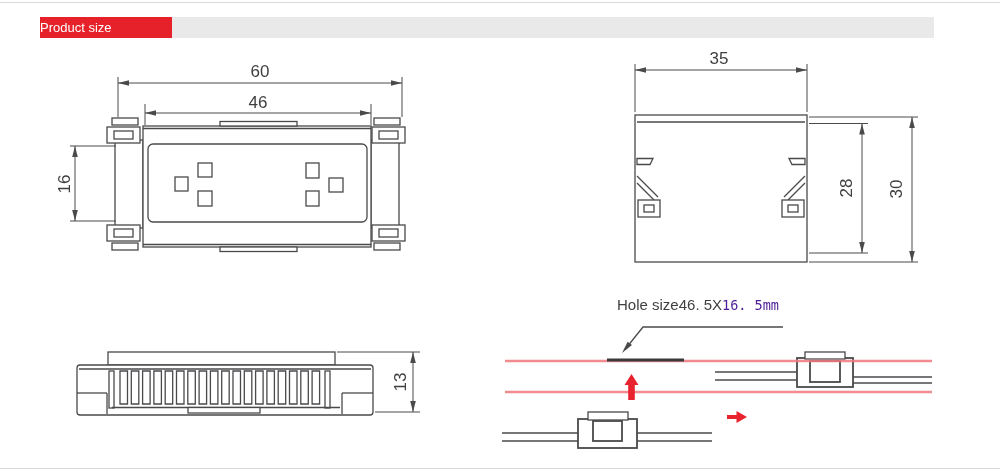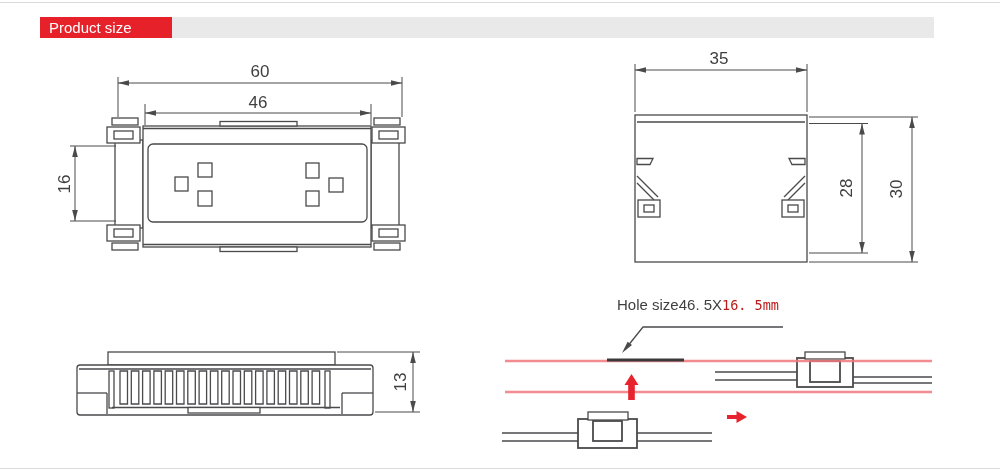--- a/index.html
+++ b/index.html
@@ -10,22 +10,22 @@
   .edge-line { position:absolute; left:0; width:1000px; height:1px; background:#d9d9d9; }
   #edge-top { top:2px; }
   #edge-bottom { top:468px; }
 
   #header-bar {
     position:absolute; left:40px; top:17px; width:894px; height:21px;
     background:var(--header_gray);
   }
   #header-label {
     position:absolute; left:0; top:0; height:21px; width:132px;
-    background:var(--accent_red); color:#ffffff; font-size:15px;
-    line-height:21px; padding-left:9px; box-sizing:border-box; white-space:nowrap;
+    background:var(--accent_red); color:#ffffff; font-size:13px;
+    line-height:21px; box-sizing:border-box; white-space:nowrap;
   }
 
   svg { position:absolute; left:0; top:0; }
 
   .ln   { stroke:var(--line_dark); stroke-width:1.3; fill:none; }
   .ln2  { stroke:var(--line_dark); stroke-width:1.6; fill:none; }
   .fw   { stroke:var(--line_dark); stroke-width:1.3; fill:#ffffff; }
   .fw2  { stroke:var(--line_dark); stroke-width:1.8; fill:#ffffff; }
   .dim  { stroke:var(--line_dark); stroke-width:1; fill:none; }
   .arr  { fill:var(--line_dark); stroke:none; }
@@ -34,21 +34,21 @@
   .holeseg { stroke:var(--hole_dark); stroke-width:3; fill:none; }
   .dimtxt {
     font-family:"Liberation Sans", sans-serif; font-size:17px;
     fill:var(--text_dark); text-anchor:middle;
   }
   #hole-label {
     position:absolute; left:617px; top:296px; white-space:nowrap;
     font-size:15px; color:var(--text_dark);
   }
   #hole-label .mono {
-    font-family:"DejaVu Sans Mono", monospace; font-size:13.5px; color:#b91c1c;
+    font-family:"DejaVu Sans Mono", monospace; font-size:13.5px; color:#4c1d95;
   }
 </style>
 </head>
 <body>
 
 <div id="canvas">
 
   <div class="edge-line" id="edge-top"></div>
   <div class="edge-line" id="edge-bottom"></div>
 

